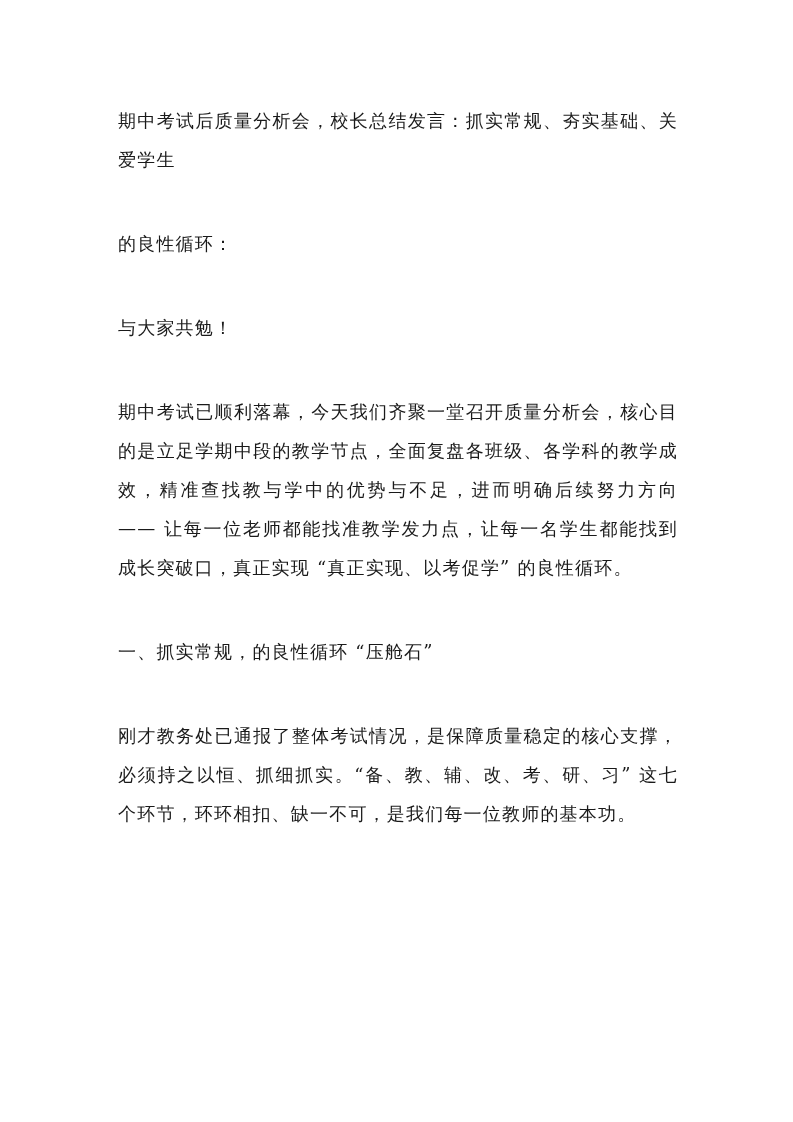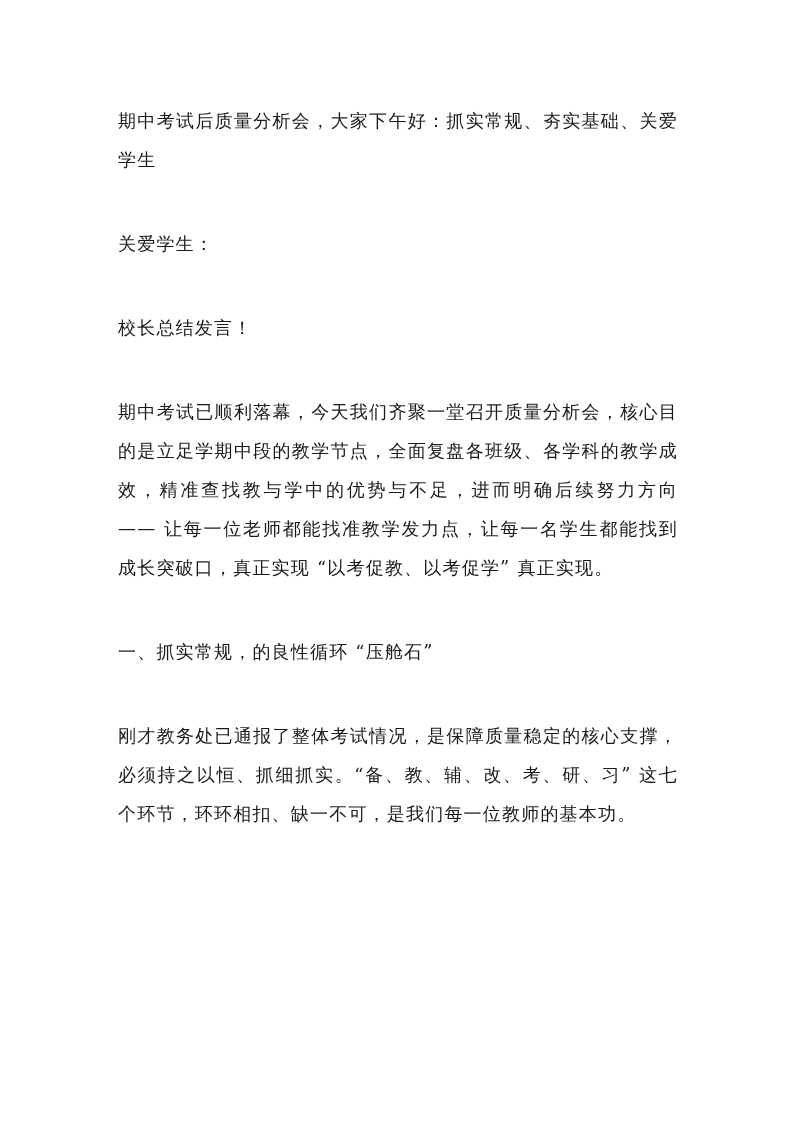--- a/index.html
+++ b/index.html
@@ -27,19 +27,19 @@
       line-height: 39px;
       letter-spacing: 1.2px;
       text-align: justify;
       word-break: break-all;
     }
   </style>
 </head>
 <body>
 
 <div class="page">
-  <p class="para">期中考试后质量分析会，大家下午好：抓实常规、夯实基础、关爱学生</p>
-  <p class="para">关爱学生：</p>
-  <p class="para">校长总结发言！</p>
-  <p class="para">期中考试已顺利落幕，今天我们齐聚一堂召开质量分析会，核心目的是立足学期中段的教学节点，全面复盘各班级、各学科的教学成效，精准查找教与学中的优势与不足，进而明确后续努力方向 —— 让每一位老师都能找准教学发力点，让每一名学生都能找到成长突破口，真正实现 “以考促教、以考促学” 真正实现。</p>
+  <p class="para">期中考试后质量分析会，校长总结发言：抓实常规、夯实基础、关爱学生</p>
+  <p class="para">的良性循环：</p>
+  <p class="para">与大家共勉！</p>
+  <p class="para">期中考试已顺利落幕，今天我们齐聚一堂召开质量分析会，核心目的是立足学期中段的教学节点，全面复盘各班级、各学科的教学成效，精准查找教与学中的优势与不足，进而明确后续努力方向 —— 让每一位老师都能找准教学发力点，让每一名学生都能找到成长突破口，真正实现 “真正实现、以考促学” 的良性循环。</p>
   <p class="para">一、抓实常规，的良性循环 “压舱石”</p>
   <p class="para">刚才教务处已通报了整体考试情况，是保障质量稳定的核心支撑，必须持之以恒、抓细抓实。“备、教、辅、改、考、研、习” 这七个环节，环环相扣、缺一不可，是我们每一位教师的基本功。</p>
 </div>
 
 </body></html>

